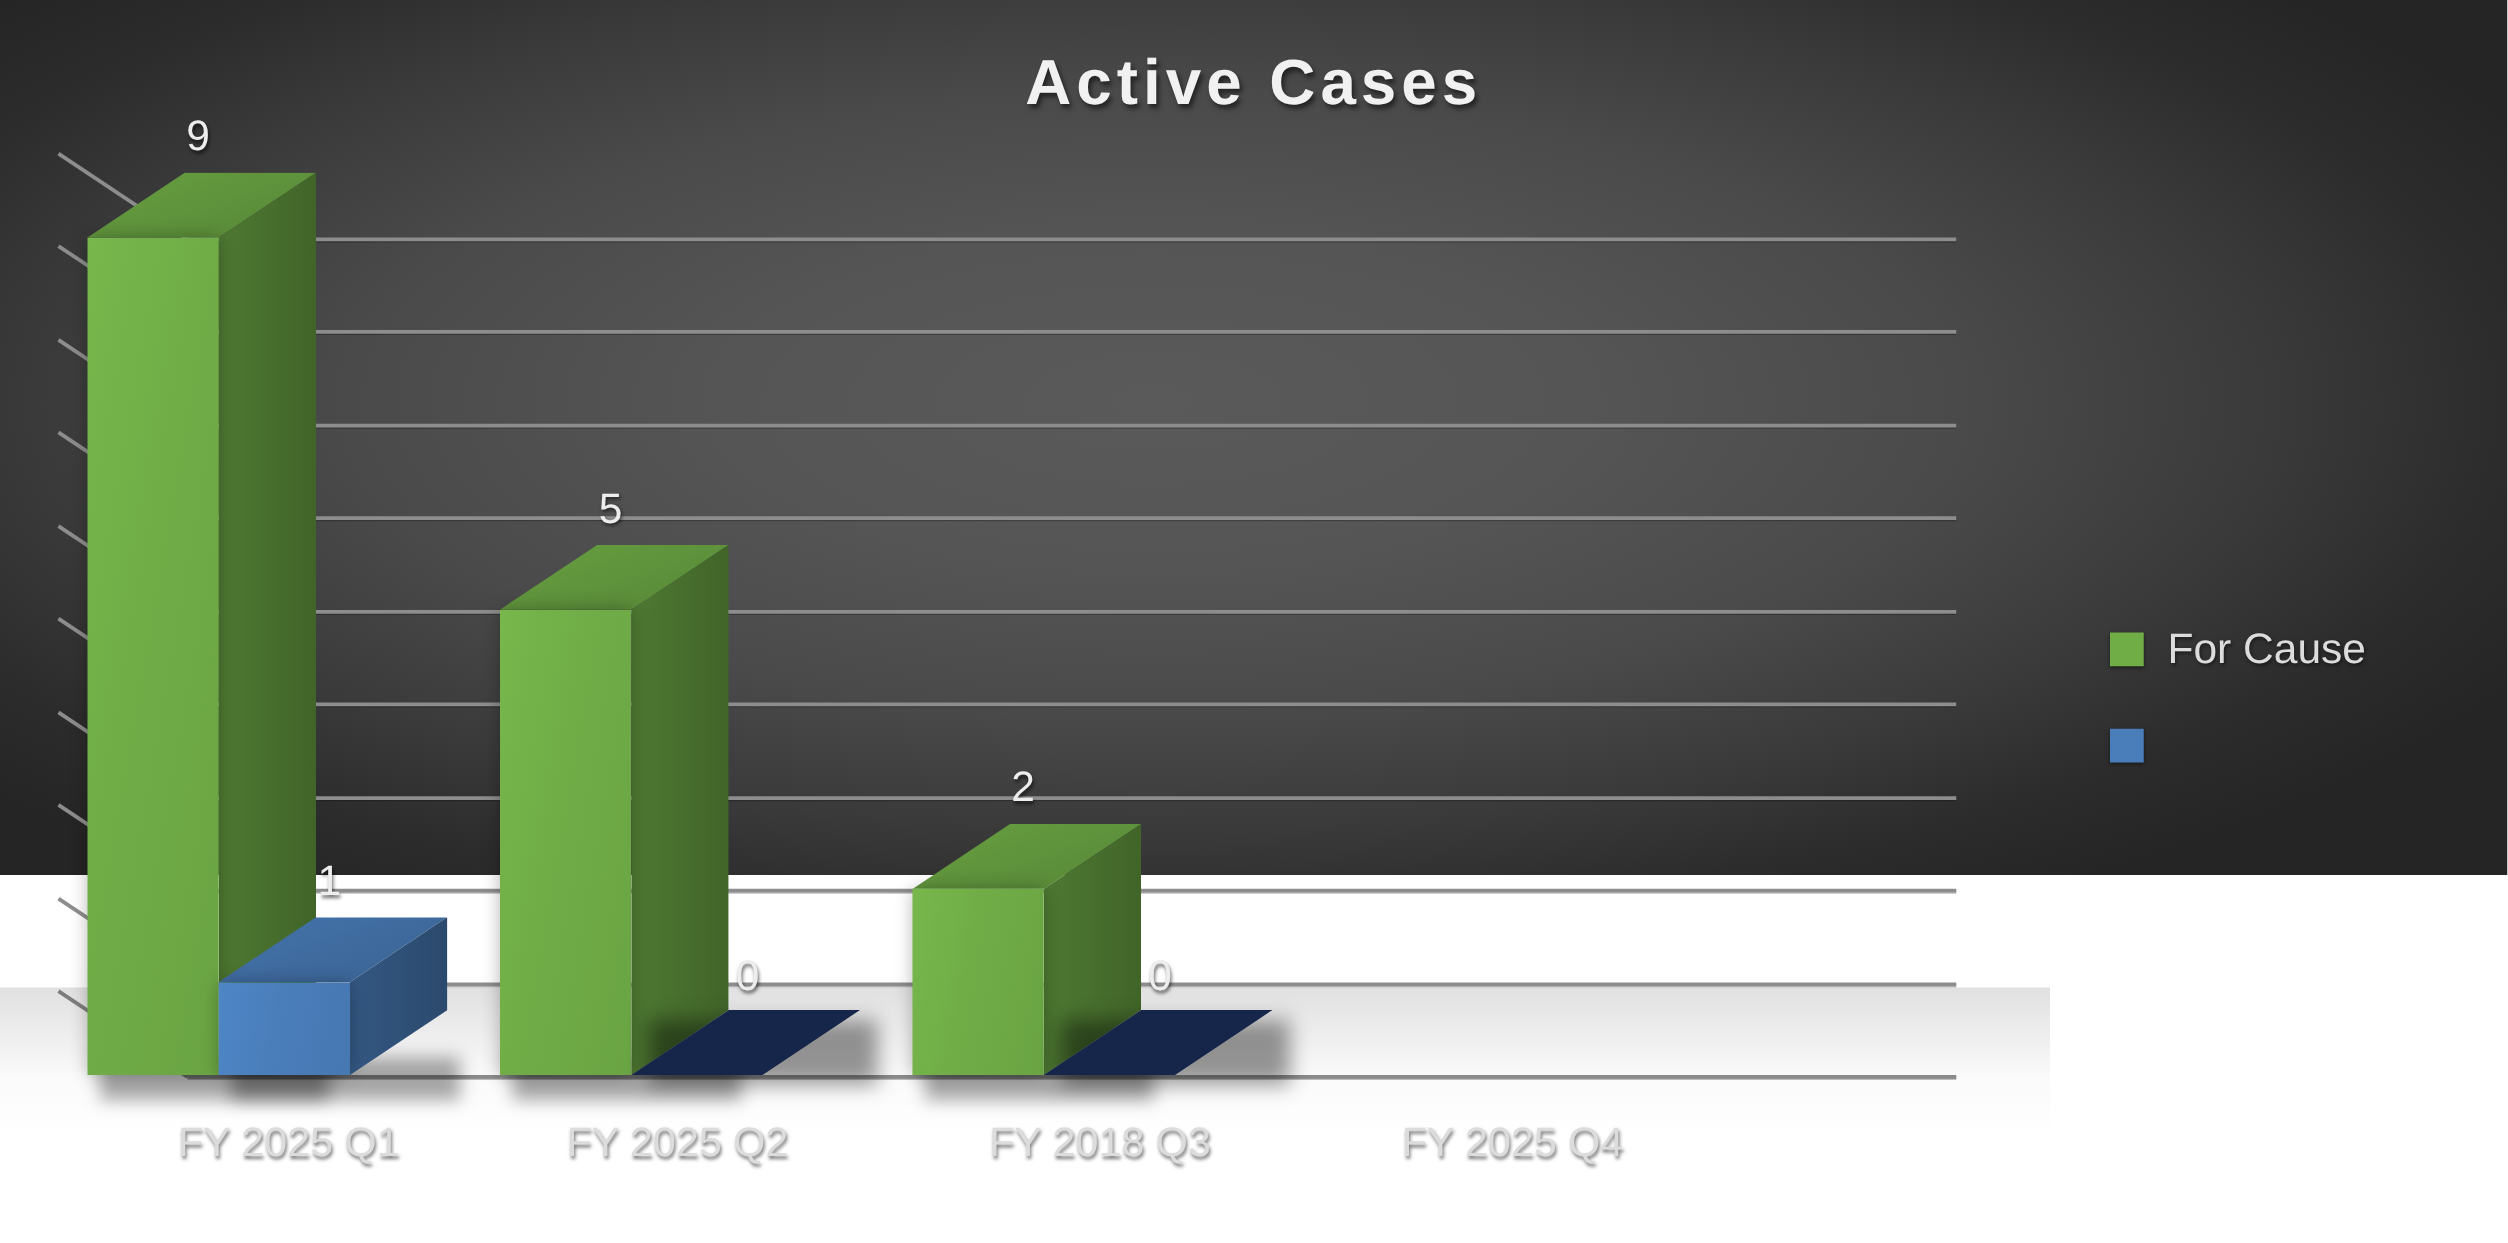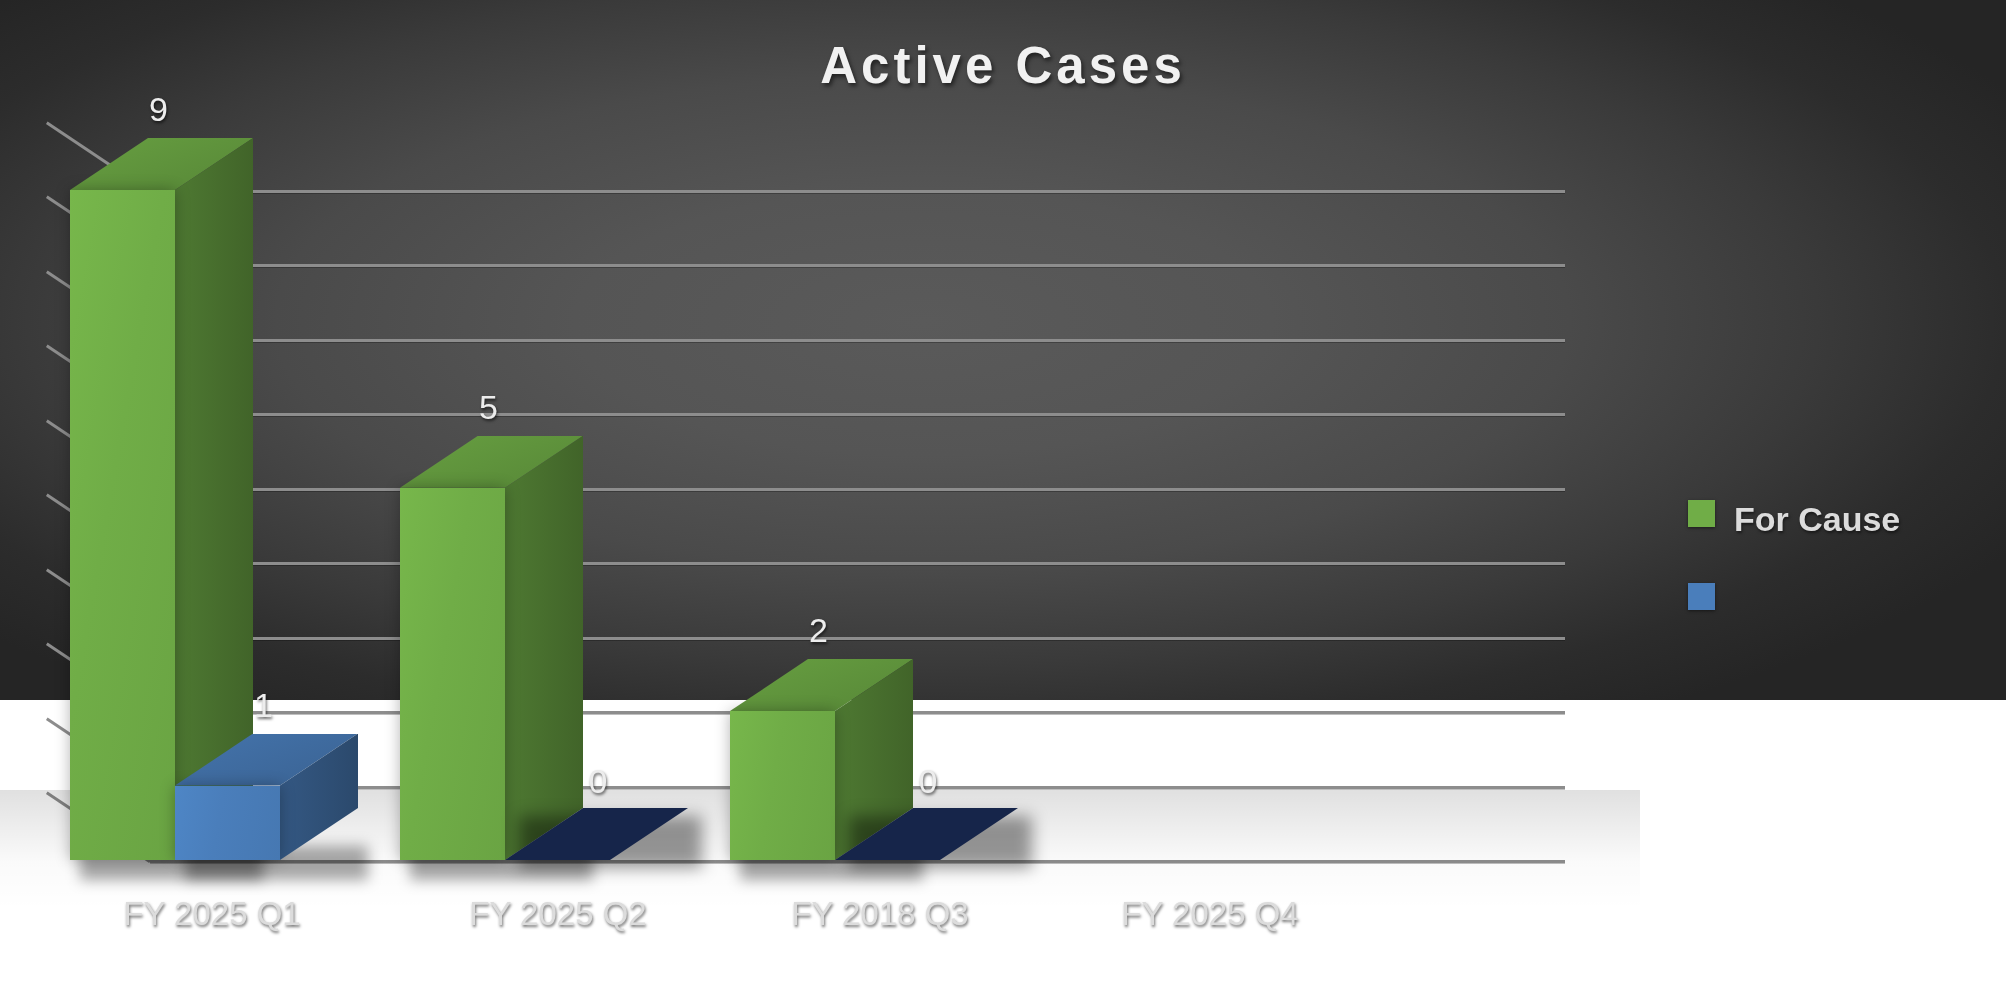--- a/index.html
+++ b/index.html
@@ -94,21 +94,21 @@
     font-size:33px; color:#dcdcdc;
     text-shadow:1px 2px 3px rgba(0,0,0,0.55);
     white-space:nowrap; transform:translateX(-50%);
   }
 
   
   #legend{
     position:absolute; left:1688px; top:500px;
     display:flex; flex-direction:column; gap:44px;
   }
-  .legend-item{ display:flex; gap:19px;font-weight:bold; }
+  .legend-item{ display:flex; align-items:center; gap:19px; }
   .legend-swatch{
     width:27px; height:27px; flex:0 0 auto;
     box-shadow:0 1px 3px rgba(0,0,0,0.5);
   }
   .legend-text{
     font-size:34px; color:#dcdcdc;
     text-shadow:1px 2px 3px rgba(0,0,0,0.5);
     white-space:nowrap;
   }
 </style>
@@ -195,22 +195,22 @@
           <div class="bar-front" style="width: 105px; height: 148.889px; background: linear-gradient(100deg, rgb(119, 183, 75) 0%, rgb(112, 173, 71) 42%, rgb(106, 164, 67) 100%);"></div>
         </div>
         <div class="data-label" style="left: 818.38px; top: 491.111px;">2</div>
         <div class="bar-zero-shadow" style="left: 849px; top: 696px; width: 183px; height: 52px;"></div>
         <div class="bar-zero" style="left: 835px; top: 688px; width: 183px; height: 52px; clip-path: polygon(78px 0px, 100% 0px, 105px 100%, 0px 100%);"></div>
         <div class="data-label" style="left: 928.06px; top: 642px;">0</div>
       </div>
   </div>
 
   <div id="category-labels">
-      <div class="cat-label" style="left: 212px;">FY 2025 Q1</div>
-      <div class="cat-label" style="left: 558px; text-align: right;">FY 2025 Q2</div>
+      <div class="cat-label" style="left: 231px;">FY 2025 Q1</div>
+      <div class="cat-label" style="left: 542px; text-align: right;">FY 2025 Q2</div>
       <div class="cat-label" style="left: 880px;">FY 2018 Q3</div>
       <div class="cat-label" style="left: 1210px;">FY 2025 Q4</div>
     </div>
 
   <div id="legend">
       <div class="legend-item">
         <span class="legend-swatch" style="background: rgb(112, 173, 71);"></span>
         <span class="legend-text">For Cause</span>
       </div>
       <div class="legend-item">

